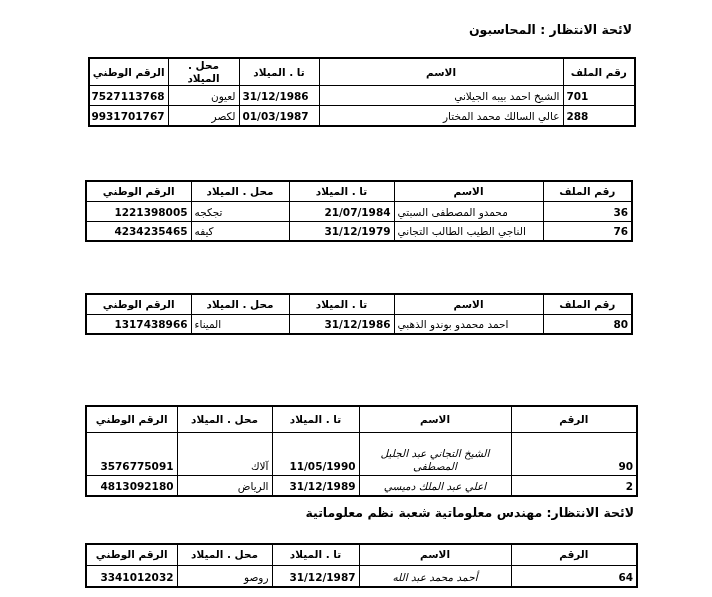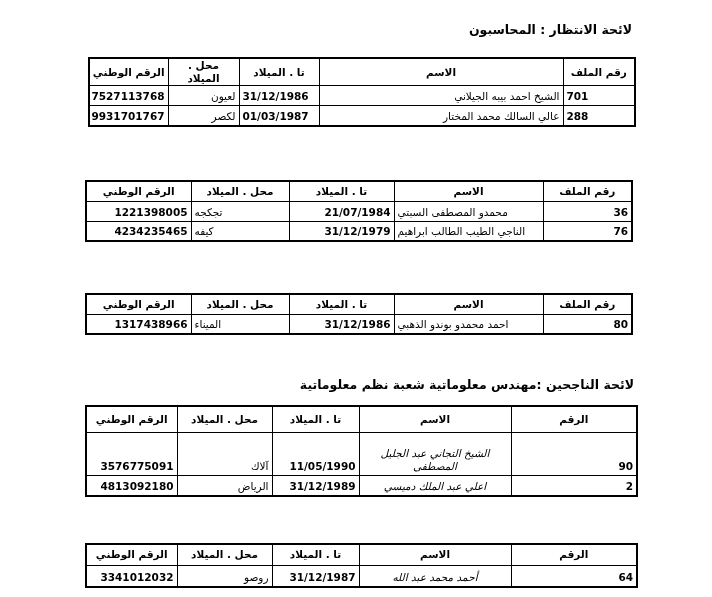--- a/index.html
+++ b/index.html
@@ -121,21 +121,21 @@
     <tbody>
       <tr style="height:20px">
         <td class="c-num num">36</td>
         <td class="c-name">محمدو المصطفى السبتي</td>
         <td class="c-dob num">21/07/1984</td>
         <td class="c-pob">تجكجه</td>
         <td class="c-nid num">1221398005</td>
       </tr>
       <tr style="height:20px">
         <td class="c-num num">76</td>
-        <td class="c-name">الناجي الطيب الطالب ابراهيم</td>
+        <td class="c-name">الناجي الطيب الطالب التجاني</td>
         <td class="c-dob num">31/12/1979</td>
         <td class="c-pob">كيفه</td>
         <td class="c-nid num">4234235465</td>
       </tr>
     </tbody>
   </table>
 
   <table class="t s3" style="top:293px;left:85px;width:546px;">
     <colgroup>
       <col style="width:89px">
@@ -157,21 +157,20 @@
       <tr style="height:20px">
         <td class="c-num num">80</td>
         <td class="c-name">احمد محمدو بوندو الذهبي</td>
         <td class="c-dob num">31/12/1986</td>
         <td class="c-pob">الميناء</td>
         <td class="c-nid num">1317438966</td>
       </tr>
     </tbody>
   </table>
 
-  <div class="abs sec-title" style="top:377px;right:78px;">لائحة الناجحين :مهندس معلوماتية شعبة نظم معلوماتية</div>
   <table class="t s4" style="top:405px;left:85px;width:551px;">
     <colgroup>
       <col style="width:126px">
         <col style="width:152px">
         <col style="width:87px">
         <col style="width:95px">
         <col style="width:91px">
     </colgroup>
     <thead>
       <tr style="height:26px">
@@ -193,20 +192,21 @@
       <tr style="height:21px">
         <td class="c-num num">2</td>
         <td class="c-name">اعلي عبد الملك دميسي</td>
         <td class="c-dob num">31/12/1989</td>
         <td class="c-pob">الرياض</td>
         <td class="c-nid num">4813092180</td>
       </tr>
     </tbody>
   </table>
 
+  <div class="abs sec-title" style="top:505px;right:78px;">لائحة الانتظار: مهندس معلوماتية شعبة نظم معلوماتية</div>
   <table class="t s5" style="top:543px;left:85px;width:551px;">
     <colgroup>
       <col style="width:126px">
         <col style="width:152px">
         <col style="width:87px">
         <col style="width:95px">
         <col style="width:91px">
     </colgroup>
     <thead>
       <tr style="height:21px">

